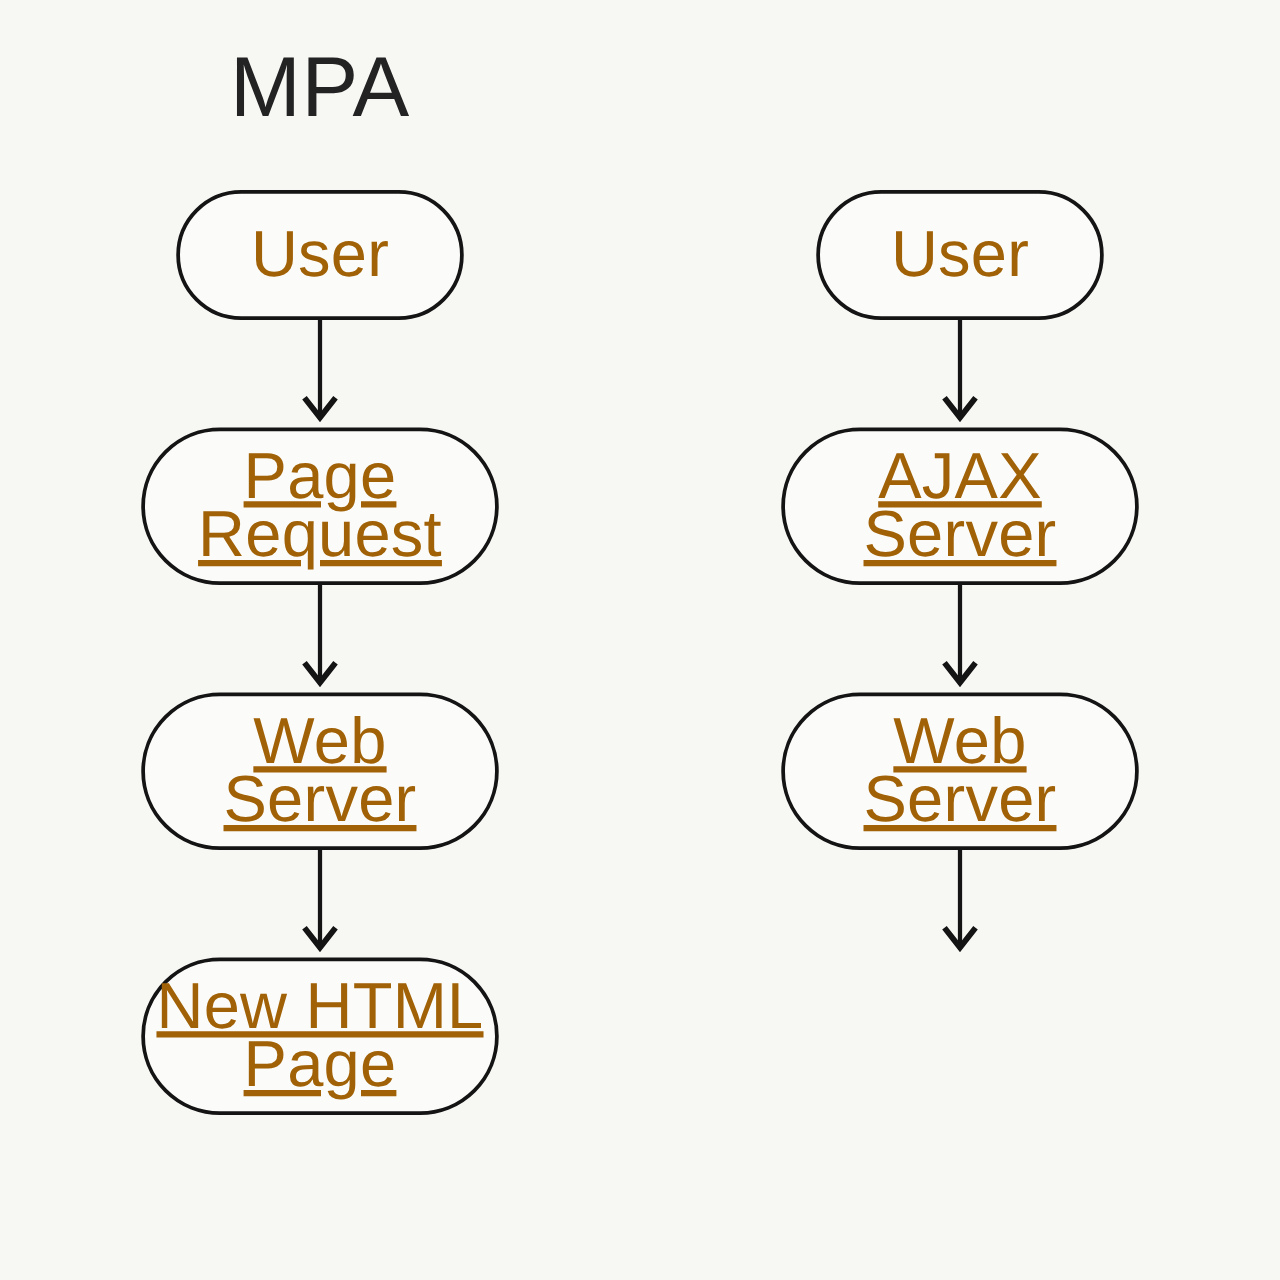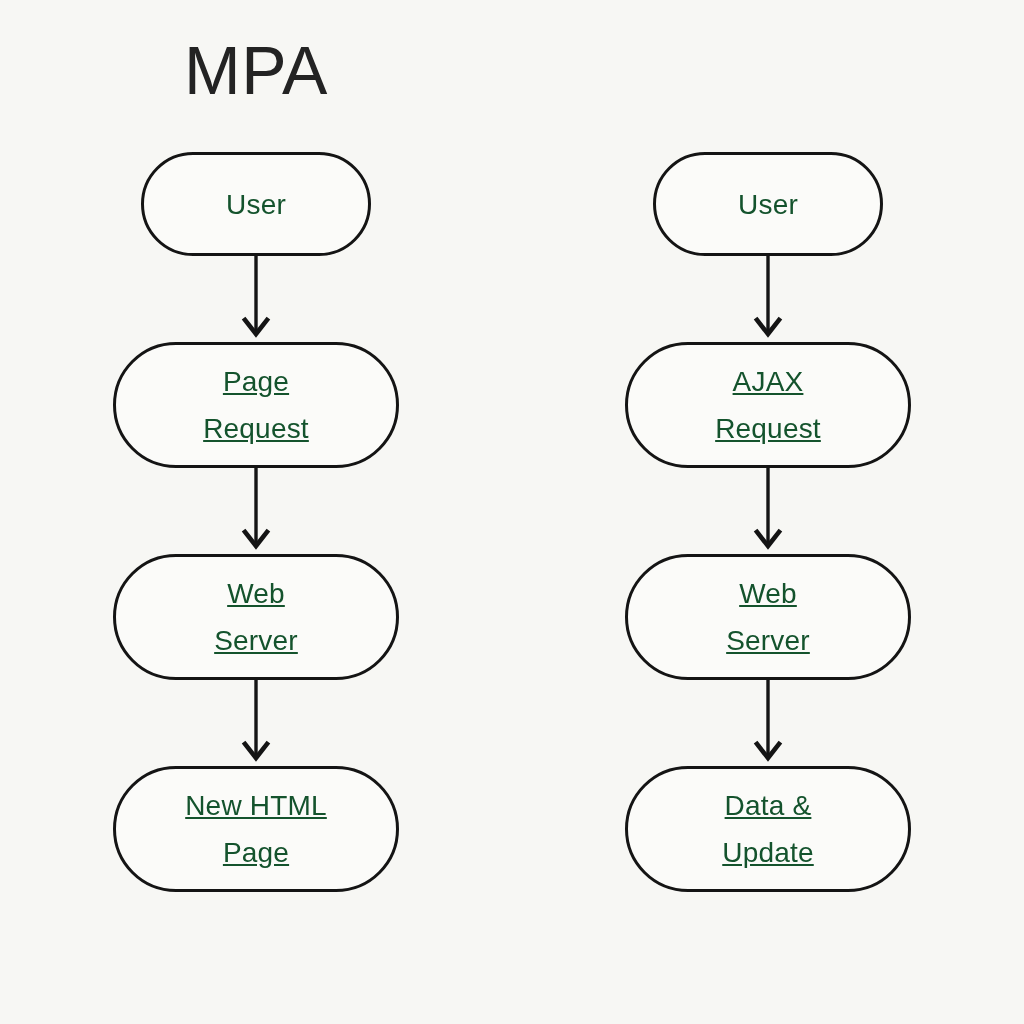--- a/index.html
+++ b/index.html
@@ -39,24 +39,24 @@
 
   .node{
     box-sizing:border-box;
     background:#fbfbf9;
     border:3.2px solid #141414;
     border-radius:999px;
     display:flex;
     align-items:center;
     justify-content:center;
     text-align:center;
-    font-size:28px;
+    font-size:52px;
     line-height:47px;
     font-weight:400;
-    color:#14532d;
+    color:#a16207;
     white-space:pre-line;
     letter-spacing:0.2px;
   }
   .node.small{width:230px;height:104px;}
   .node.wide{width:286px;height:126px;text-decoration:underline;}
 
   .connector{
     width:40px;height:86px;
     display:block;
     flex:none;
@@ -116,34 +116,32 @@
     <div class="flow">
 
       <div class="node small">User</div>
 
       <svg class="connector" viewBox="0 0 40 86">
         <line x1="20" y1="0" x2="20" y2="76"></line>
         <polyline points="9,64 20,78 31,64"></polyline>
       </svg>
 
       <div class="node wide">AJAX
-Request</div>
+Server</div>
 
       <svg class="connector" viewBox="0 0 40 86">
         <line x1="20" y1="0" x2="20" y2="76"></line>
         <polyline points="9,64 20,78 31,64"></polyline>
       </svg>
 
       <div class="node wide">Web
 Server</div>
 
       <svg class="connector" viewBox="0 0 40 86">
         <line x1="20" y1="0" x2="20" y2="76"></line>
         <polyline points="9,64 20,78 31,64"></polyline>
       </svg>
 
-      <div class="node wide">Data &amp;
-Update</div>
 
     </div>
   </div>
 
 </div>
 
 </body></html>

